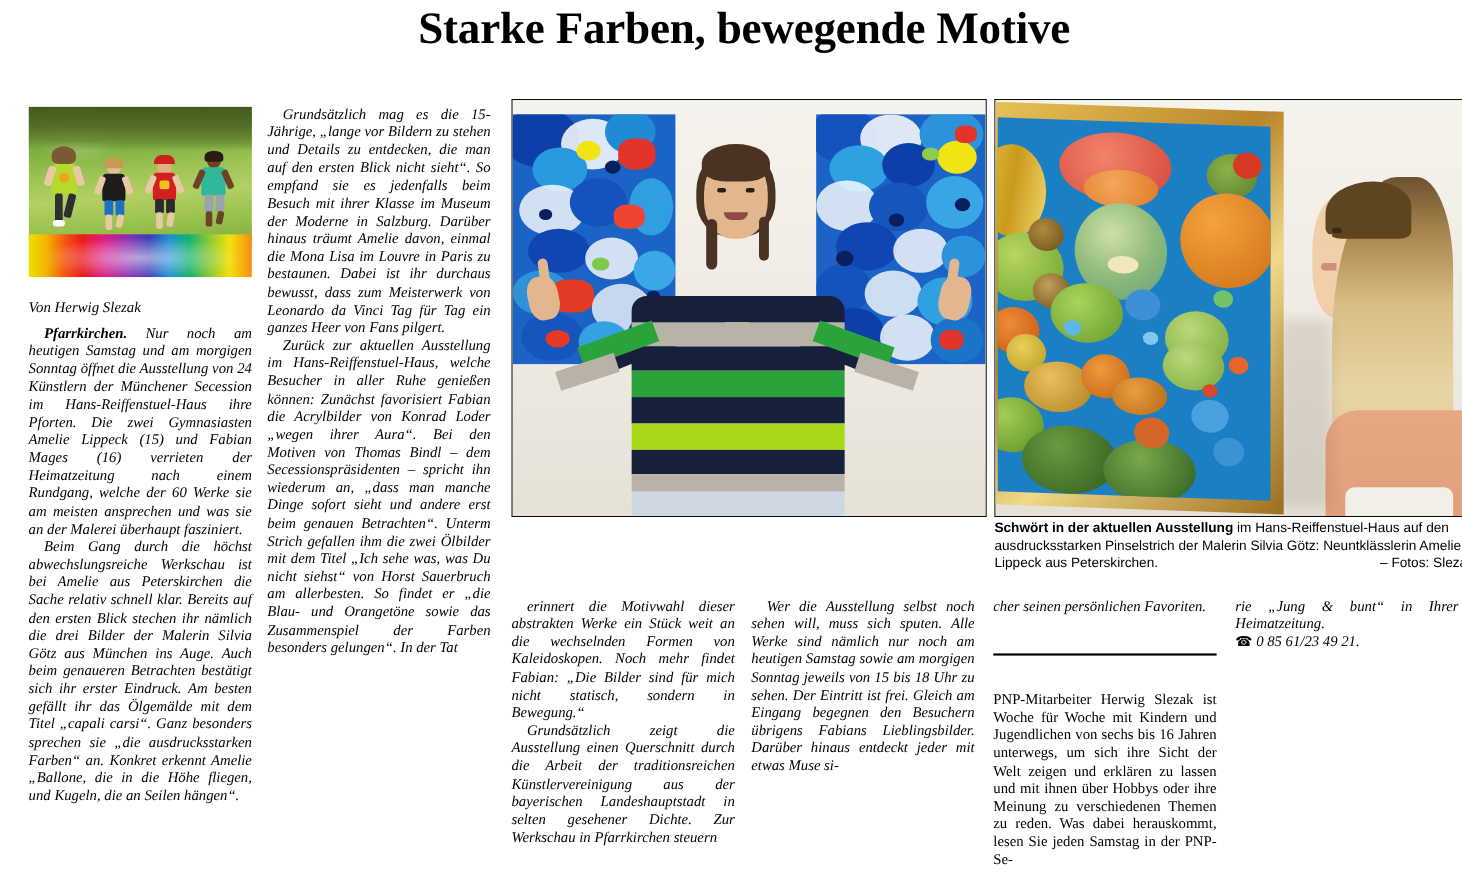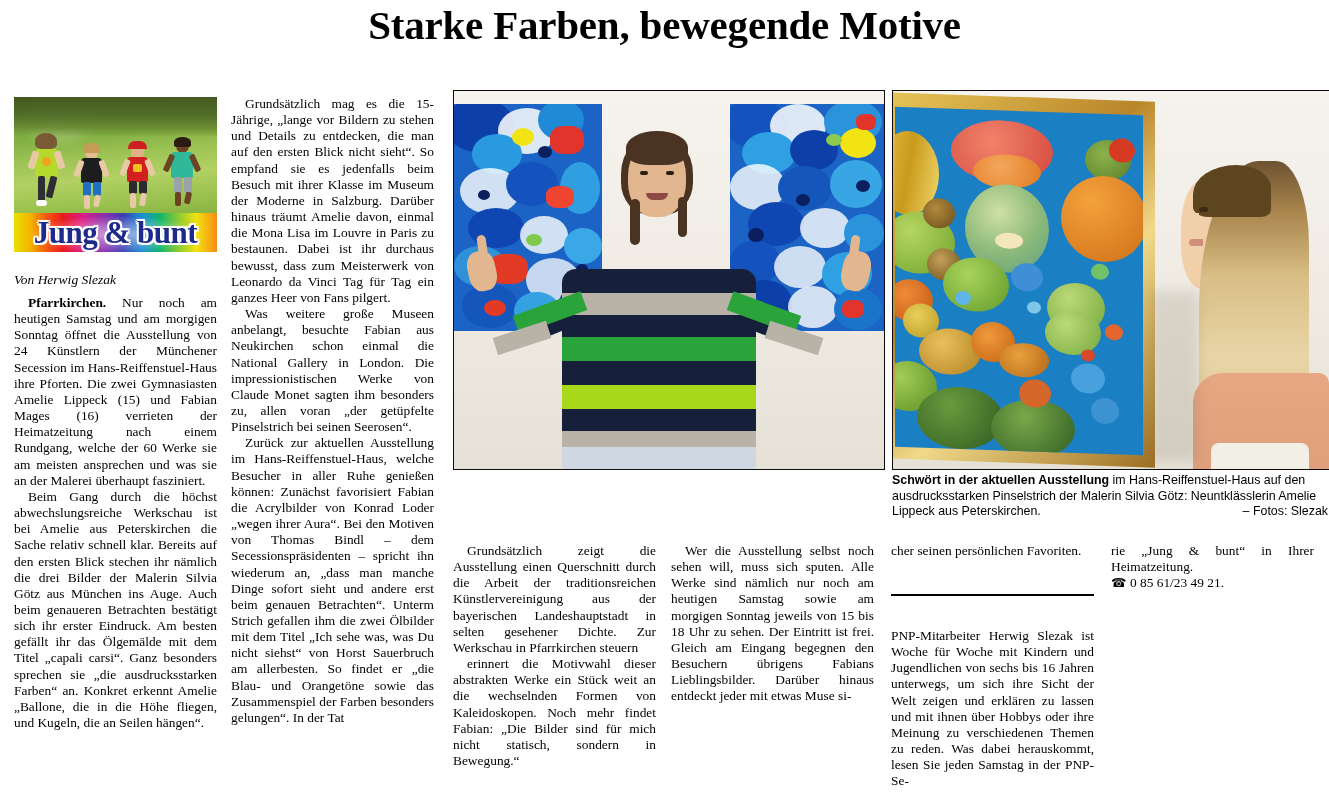--- a/index.html
+++ b/index.html
@@ -4,42 +4,42 @@
 <style>
   html,body{margin:0;padding:0;}
   body{
     width:1329px;height:794px;
     background:#ffffff;
     font-family:"Liberation Serif", serif;
     color:#000;
     overflow:hidden;
     position:relative;
   }
-  .page{position:relative;width:1226px;height:794px;}
+  .page{position:relative;width:1226px;height:794px;margin-left:12px;}
 
   
   .headline{
     position:absolute;left:0;top:2px;width:1329px;
     text-align:center;
     font-family:"Liberation Serif", serif;
     font-size:41px;line-height:46px;font-weight:700;
     letter-spacing:-0.2px;
   }
   .subhead{
     position:absolute;left:0;top:60px;width:1329px;
     text-align:center;
     font-size:16.5px;line-height:20px;font-weight:700;
     font-family:"Liberation Serif", serif;
   }
 
   
   .col{position:absolute;width:203px;text-align:justify;
        font-size:13.4px;line-height:16.15px;
        font-family:"Liberation Serif", serif;
-       -webkit-hyphens:none;hyphens:none;}
+       -webkit-hyphens:none;hyphens:none;font-style:italic;}
   .col p{margin:0;text-indent:14px;}
   .col p.noind{text-indent:0;}
   .col p + p{margin-top:0;}
 
   #col1{left:14px;top:295px;}
   #col2{left:231px;top:96px;}
   #col3{left:453px;top:543px;}
   #col4{left:671px;top:543px;}
   #col5{left:891px;top:543px;}
   #col6{left:1111px;top:543px;}
@@ -204,33 +204,31 @@
         <div class="body" style="left:5px;top:15px;width:22px;height:26px;background:#2fb89a;"></div>
         <div class="arm" style="left:0px;top:17px;width:6px;height:18px;background:#6b4426;transform:rotate(24deg);"></div>
         <div class="arm" style="left:26px;top:17px;width:6px;height:18px;background:#6b4426;transform:rotate(-24deg);"></div>
         <div class="leg" style="left:8px;top:40px;width:8px;height:16px;background:#9aa2aa;"></div>
         <div class="leg" style="left:18px;top:40px;width:8px;height:16px;background:#9aa2aa;"></div>
         <div class="leg" style="left:9px;top:55px;width:6px;height:14px;background:#6b4426;"></div>
         <div class="leg" style="left:19px;top:55px;width:6px;height:12px;background:#6b4426;transform:rotate(12deg);"></div>
       </div>
     </div>
     <div class="logo-band"></div>
-    <div class="logo-word">Jung &amp; bunt</div>
   </div>
 
   <div class="byline">Von Herwig Slezak</div>
 
   <div class="col" id="col1">
     <p><span class="lead">Pfarrkirchen.</span><span> Nur noch am heutigen Samstag und am morgigen Sonntag öffnet die Ausstellung von 24 Künstlern der Münchener Secession im Hans-Reiffenstuel-Haus ihre Pforten. Die zwei Gymnasiasten Amelie Lippeck (15) und Fabian Mages (16) verrieten der Heimatzeitung nach einem Rundgang, welche der 60 Werke sie am meisten ansprechen und was sie an der Malerei überhaupt fasziniert.</span></p>
     <p>Beim Gang durch die höchst abwechslungsreiche Werkschau ist bei Amelie aus Peterskirchen die Sache relativ schnell klar. Bereits auf den ersten Blick stechen ihr nämlich die drei Bilder der Malerin Silvia Götz aus München ins Auge. Auch beim genaueren Betrachten bestätigt sich ihr erster Eindruck. Am besten gefällt ihr das Ölgemälde mit dem Titel „capali carsi“. Ganz besonders sprechen sie „die ausdrucksstarken Farben“ an. Konkret erkennt Amelie „Ballone, die in die Höhe fliegen, und Kugeln, die an Seilen hängen“.</p>
   </div>
 
   <div class="col" id="col2">
     <p>Grundsätzlich mag es die 15-Jährige, „lange vor Bildern zu stehen und Details zu entdecken, die man auf den ersten Blick nicht sieht“. So empfand sie es jedenfalls beim Besuch mit ihrer Klasse im Museum der Moderne in Salzburg. Darüber hinaus träumt Amelie davon, einmal die Mona Lisa im Louvre in Paris zu bestaunen. Dabei ist ihr durchaus bewusst, dass zum Meisterwerk von Leonardo da Vinci Tag für Tag ein ganzes Heer von Fans pilgert.</p>
-    <p>Was weitere große Museen anbelangt, besuchte Fabian aus Neukirchen schon einmal die National Gallery in London. Die impressionistischen Werke von Claude Monet sagten ihm besonders zu, allen voran „der getüpfelte Pinselstrich bei seinen Seerosen“.</p>
     <p>Zurück zur aktuellen Ausstellung im Hans-Reiffenstuel-Haus, welche Besucher in aller Ruhe genießen können: Zunächst favorisiert Fabian die Acrylbilder von Konrad Loder „wegen ihrer Aura“. Bei den Motiven von Thomas Bindl – dem Secessionspräsidenten – spricht ihn wiederum an, „dass man manche Dinge sofort sieht und andere erst beim genauen Betrachten“. Unterm Strich gefallen ihm die zwei Ölbilder mit dem Titel „Ich sehe was, was Du nicht siehst“ von Horst Sauerbruch am allerbesten. So findet er „die Blau- und Orangetöne sowie das Zusammenspiel der Farben besonders gelungen“. In der Tat</p>
   </div>
 
   <div class="photo" id="photo-left">
     <div class="wall"></div>
 
     <div class="canvasart" style="left:0px;top:13px;width:148px;height:227px;">
       <div class="sp" style="left:-10px;top:-6px;width:70px;height:54px;background:#0d3fa8;"></div>
       <div class="sp" style="left:44px;top:4px;width:58px;height:46px;background:#ffffff;opacity:.85;"></div>
       <div class="sp" style="left:84px;top:-4px;width:46px;height:40px;background:#1f8ad6;"></div>
@@ -370,22 +368,22 @@
     </div>
     <div style="position:absolute;left:258px;top:200px;width:48px;height:170px;background:rgba(120,105,85,.18);filter:blur(6px);"></div>
   </div>
 
   <div class="caption" id="cap-right">
     <b>Schwört in der aktuellen Ausstellung</b><span> im Hans-Reiffenstuel-Haus auf den ausdrucksstarken Pinselstrich der Malerin Silvia Götz: Neuntklässlerin Amelie Lippeck aus Peterskirchen.</span>
     <span class="credit">– Fotos: Slezak</span>
   </div>
 
   <div class="col" id="col3">
+    <p>erinnert die Motivwahl dieser abstrakten Werke ein Stück weit an die wechselnden Formen von Kaleidoskopen. Noch mehr findet Fabian: „Die Bilder sind für mich nicht statisch, sondern in Bewegung.“</p>
     <p>Grundsätzlich zeigt die Ausstellung einen Querschnitt durch die Arbeit der traditionsreichen Künstlervereinigung aus der bayerischen Landeshauptstadt in selten gesehener Dichte. Zur Werkschau in Pfarrkirchen steuern</p>
-    <p>erinnert die Motivwahl dieser abstrakten Werke ein Stück weit an die wechselnden Formen von Kaleidoskopen. Noch mehr findet Fabian: „Die Bilder sind für mich nicht statisch, sondern in Bewegung.“</p>
   </div>
 
   <div class="col" id="col4">
     <p>Wer die Ausstellung selbst noch sehen will, muss sich sputen. Alle Werke sind nämlich nur noch am heutigen Samstag sowie am morgigen Sonntag jeweils von 15 bis 18 Uhr zu sehen. Der Eintritt ist frei. Gleich am Eingang begegnen den Besuchern übrigens Fabians Lieblingsbilder. Darüber hinaus entdeckt jeder mit etwas Muse si-</p>
   </div>
 
   <div class="col" id="col5">
     <p class="noind">cher seinen persönlichen Favoriten.</p>
   </div>
   <div class="rule"></div>

